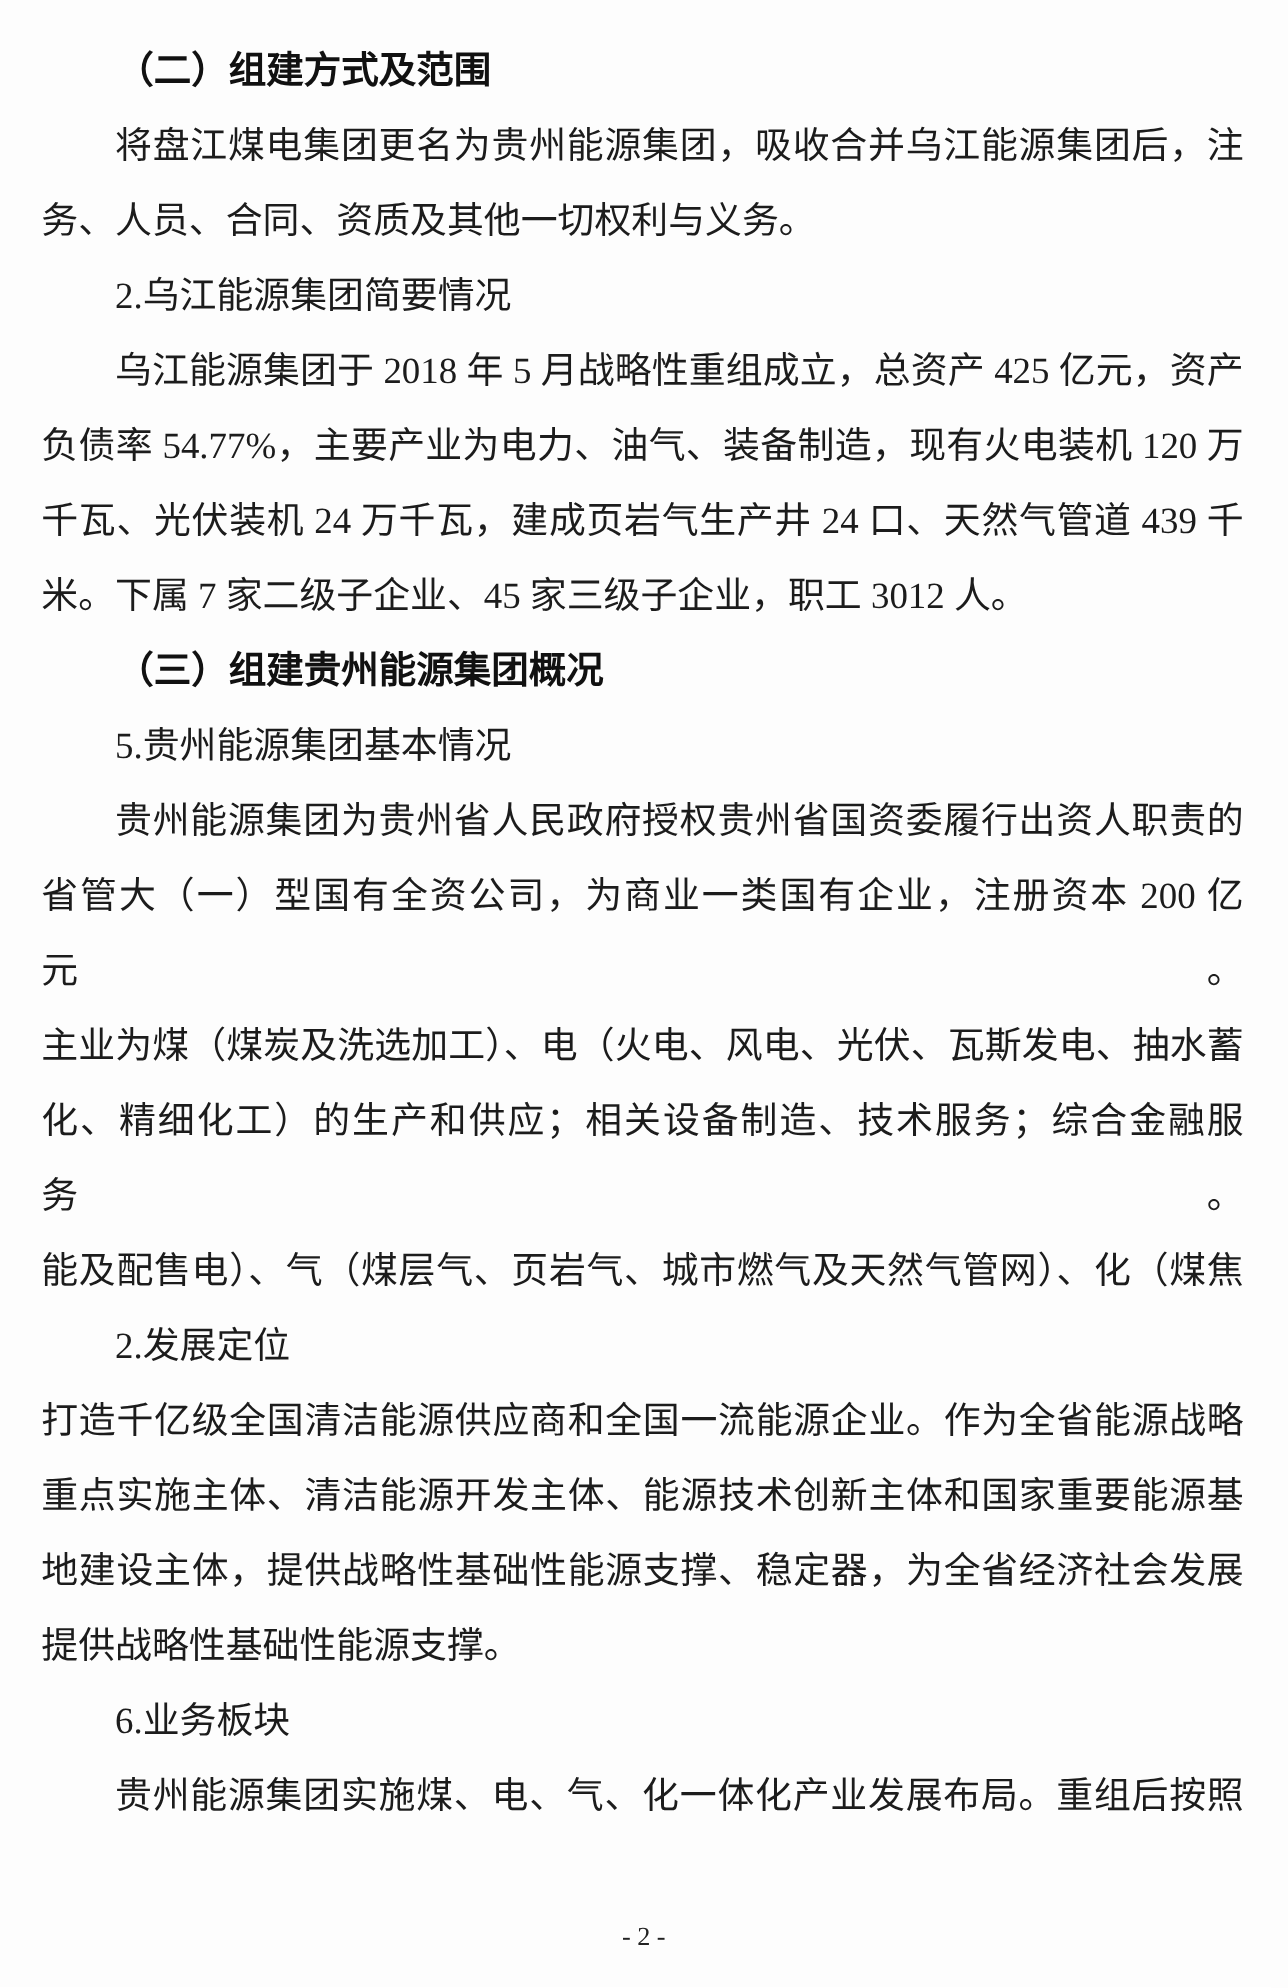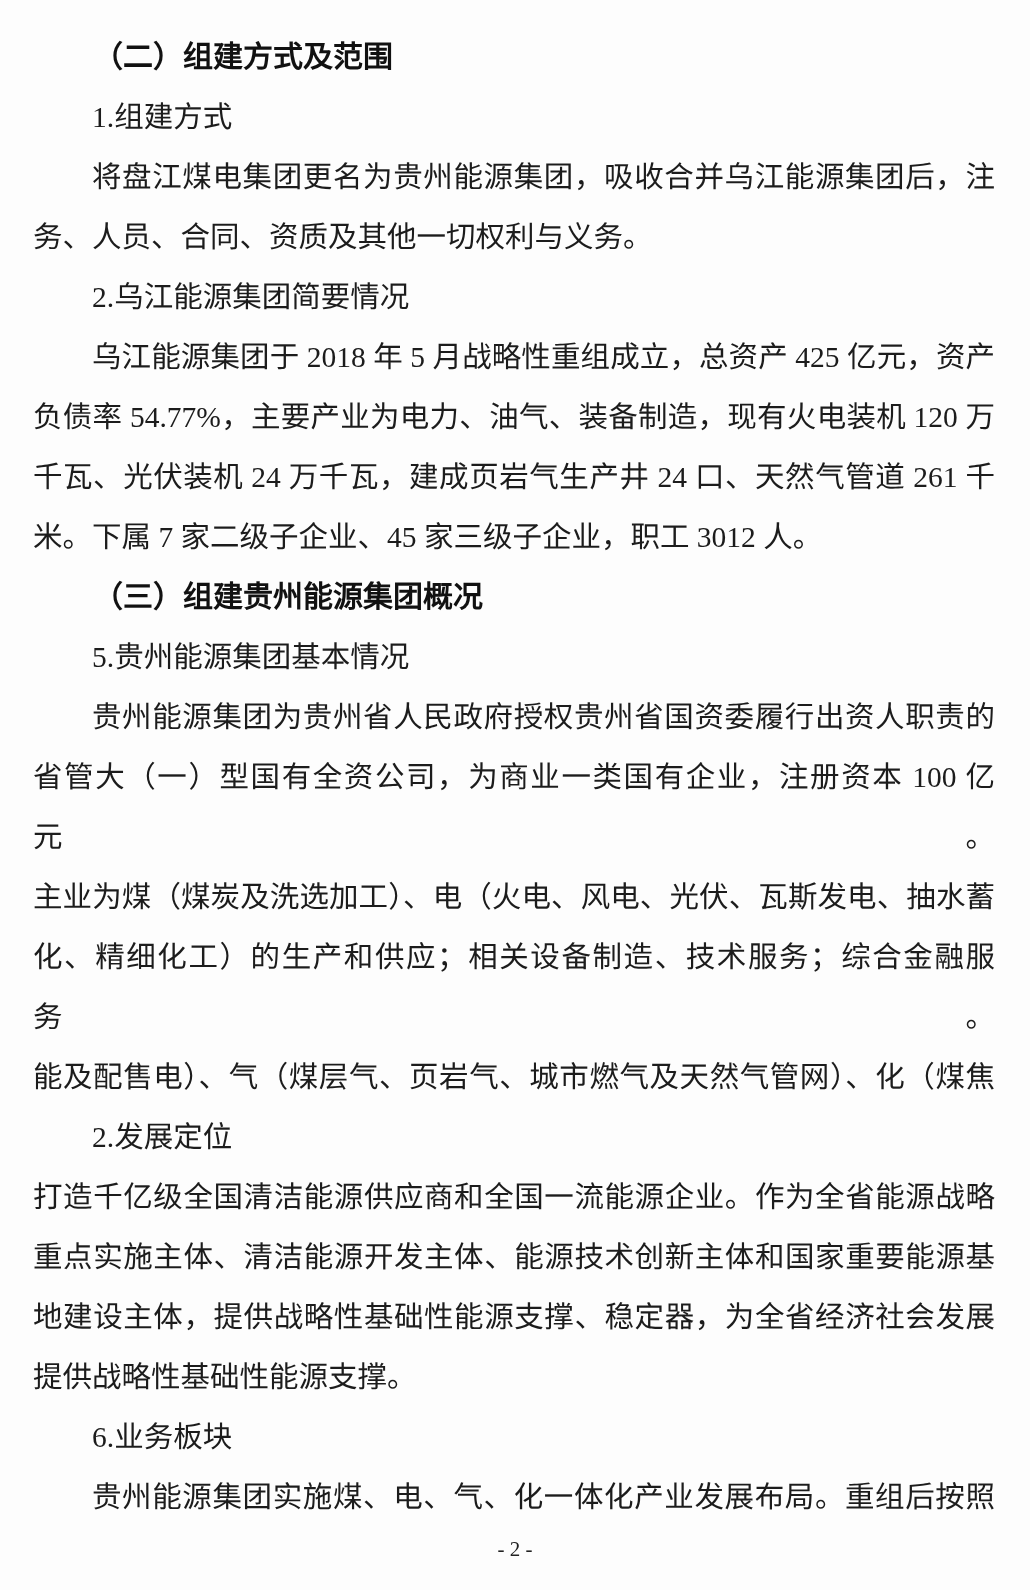--- a/index.html
+++ b/index.html
@@ -57,32 +57,31 @@
     color: #222222;
     font-family: "Liberation Serif", "DejaVu Serif", serif;
   }
 </style>
 </head>
 <body>
 
 <div class="page">
   <div class="content">
       <p class="line heading indent">（二）组建方式及范围</p>
-      <p class="line subheading indent">1.组建方式</p>
       <p class="line body indent justify">将盘江煤电集团更名为贵州能源集团，吸收合并乌江能源集团后，注</p>
       <p class="line body">务、人员、合同、资质及其他一切权利与义务。</p>
       <p class="line subheading indent">2.乌江能源集团简要情况</p>
       <p class="line body indent justify">乌江能源集团于 2018 年 5 月战略性重组成立，总资产 425 亿元，资产</p>
       <p class="line body justify">负债率 54.77%，主要产业为电力、油气、装备制造，现有火电装机 120 万</p>
-      <p class="line body justify">千瓦、光伏装机 24 万千瓦，建成页岩气生产井 24 口、天然气管道 261 千</p>
+      <p class="line body justify">千瓦、光伏装机 24 万千瓦，建成页岩气生产井 24 口、天然气管道 439 千</p>
       <p class="line body">米。下属 7 家二级子企业、45 家三级子企业，职工 3012 人。</p>
       <p class="line heading indent">（三）组建贵州能源集团概况</p>
       <p class="line subheading indent">5.贵州能源集团基本情况</p>
       <p class="line body indent justify">贵州能源集团为贵州省人民政府授权贵州省国资委履行出资人职责的</p>
-      <p class="line body justify">省管大（一）型国有全资公司，为商业一类国有企业，注册资本 100 亿元。</p>
+      <p class="line body justify">省管大（一）型国有全资公司，为商业一类国有企业，注册资本 200 亿元。</p>
       <p class="line body justify">主业为煤（煤炭及洗选加工）、电（火电、风电、光伏、瓦斯发电、抽水蓄</p>
       <p class="line body justify">化、精细化工）的生产和供应；相关设备制造、技术服务；综合金融服务。</p>
       <p class="line body justify">能及配售电）、气（煤层气、页岩气、城市燃气及天然气管网）、化（煤焦</p>
       <p class="line subheading indent">2.发展定位</p>
       <p class="line body justify">打造千亿级全国清洁能源供应商和全国一流能源企业。作为全省能源战略</p>
       <p class="line body justify">重点实施主体、清洁能源开发主体、能源技术创新主体和国家重要能源基</p>
       <p class="line body justify">地建设主体，提供战略性基础性能源支撑、稳定器，为全省经济社会发展</p>
       <p class="line body">提供战略性基础性能源支撑。</p>
       <p class="line subheading indent">6.业务板块</p>
       <p class="line body indent justify">贵州能源集团实施煤、电、气、化一体化产业发展布局。重组后按照</p>

